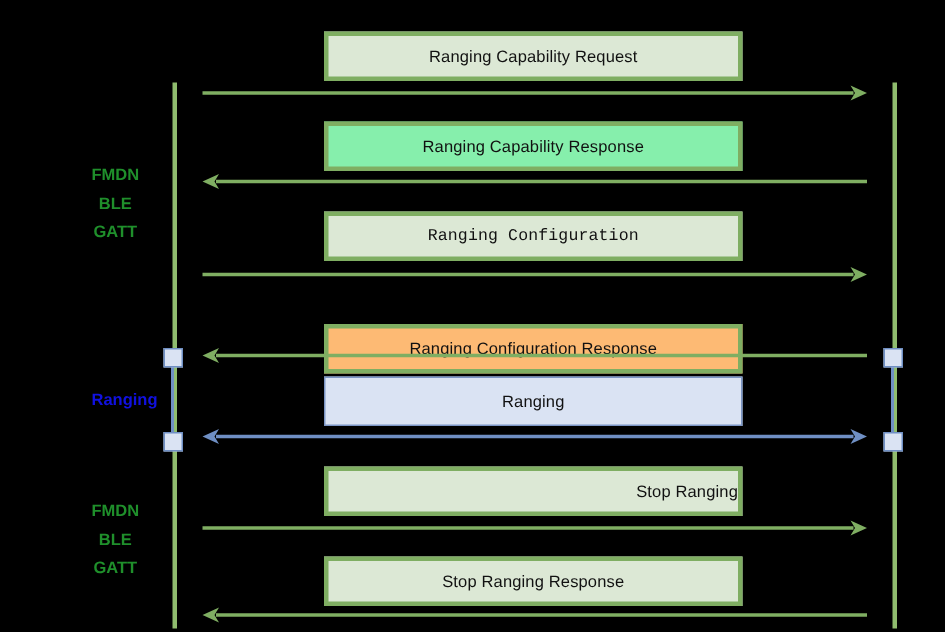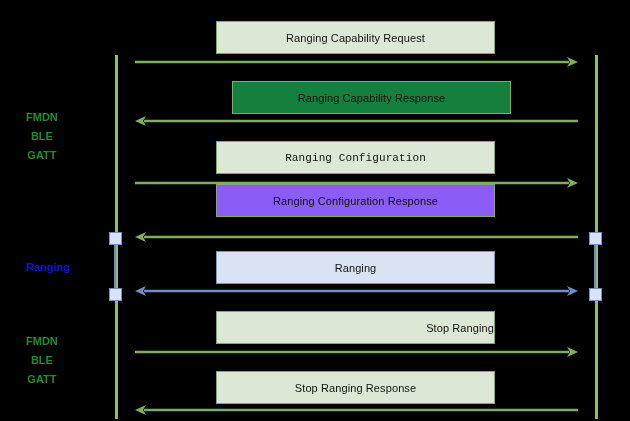--- a/index.html
+++ b/index.html
@@ -49,21 +49,21 @@
     display: flex;
     align-items: center;
     justify-content: center;
     font-size: 11px;
     color: #111111;
     letter-spacing: 0.1px;
     white-space: nowrap;
   }
   .msg-box.green {
     background: #dce8d5;
-    border: 1px solid #737373;
+    border: 3px solid #737373;
   }
   .msg-box.blue {
     background: #dae3f3;
     border: 1px solid #7b95c4;
   }
 
   
   .arrow {
     position: absolute;
     height: 11px;
@@ -71,20 +71,21 @@
   .arrow svg { display: block; overflow: visible; }
 
   
   .phase-label {
     position: absolute;
     text-align: center;
     font-size: 11px;
     font-weight: bold;
     line-height: 19px;
     white-space: nowrap;
+    margin-left: 35px;
   }
   .phase-label.green { color: #1f8f2b; }
   .phase-label.blue  { color: #1111e0; }
   .phase-label span { display: block; }
 </style>
 </head>
 <body>
 
 <div id="canvas">
 
@@ -111,39 +112,39 @@
     </div>
     <div class="msg-box green" style="top: 21px; background: rgb(220, 232, 213); border-color: rgb(127, 174, 98);">
       <span>Ranging Capability Request</span>
     </div>
     <div class="arrow" style="left: 135px; top: 57px; width: 443px;">
       <svg width="443" height="11" viewBox="0 0 443 11">
         <line x1="0" y1="5" x2="434" y2="5" stroke="#7fae62" stroke-width="2.4"></line>
         <polygon points="443,5 432,0 435,5 432,10" fill="#7fae62"></polygon>
       </svg>
     </div>
-    <div class="msg-box green" style="top: 81px; background: #15803d; border-color: rgb(127, 174, 98); margin-left: 16px;">
+    <div class="msg-box green" style="top: 81px; background: #86efac; border-color: rgb(127, 174, 98);">
       <span>Ranging Capability Response</span>
     </div>
     <div class="arrow" style="left: 135px; top: 116px; width: 443px;">
       <svg width="443" height="11" viewBox="0 0 443 11">
         <line x1="9" y1="5" x2="443" y2="5" stroke="#7fae62" stroke-width="2.4"></line>
         <polygon points="0,5 11,0 8,5 11,10" fill="#7fae62"></polygon>
       </svg>
     </div>
     <div class="msg-box green" style="top: 141px; background: rgb(220, 232, 213); border-color: rgb(127, 174, 98); font-family: Liberation Mono, monospace;">
       <span>Ranging Configuration</span>
     </div>
     <div class="arrow" style="left: 135px; top: 178px; width: 443px;">
       <svg width="443" height="11" viewBox="0 0 443 11">
         <line x1="0" y1="5" x2="434" y2="5" stroke="#7fae62" stroke-width="2.4"></line>
         <polygon points="443,5 432,0 435,5 432,10" fill="#7fae62"></polygon>
       </svg>
     </div>
-    <div class="msg-box green" style="top: 184px; background: #8b5cf6; border-color: rgb(127, 174, 98);">
+    <div class="msg-box green" style="top: 216px; background: #fdba74; border-color: rgb(127, 174, 98);">
       <span>Ranging Configuration Response</span>
     </div>
     <div class="arrow" style="left: 135px; top: 232px; width: 443px;">
       <svg width="443" height="11" viewBox="0 0 443 11">
         <line x1="9" y1="5" x2="443" y2="5" stroke="#7fae62" stroke-width="2.4"></line>
         <polygon points="0,5 11,0 8,5 11,10" fill="#7fae62"></polygon>
       </svg>
     </div>
     <div class="msg-box blue" style="top: 251px; background: rgb(218, 227, 243); border-color: rgb(123, 149, 196);">
       <span>Ranging</span>

